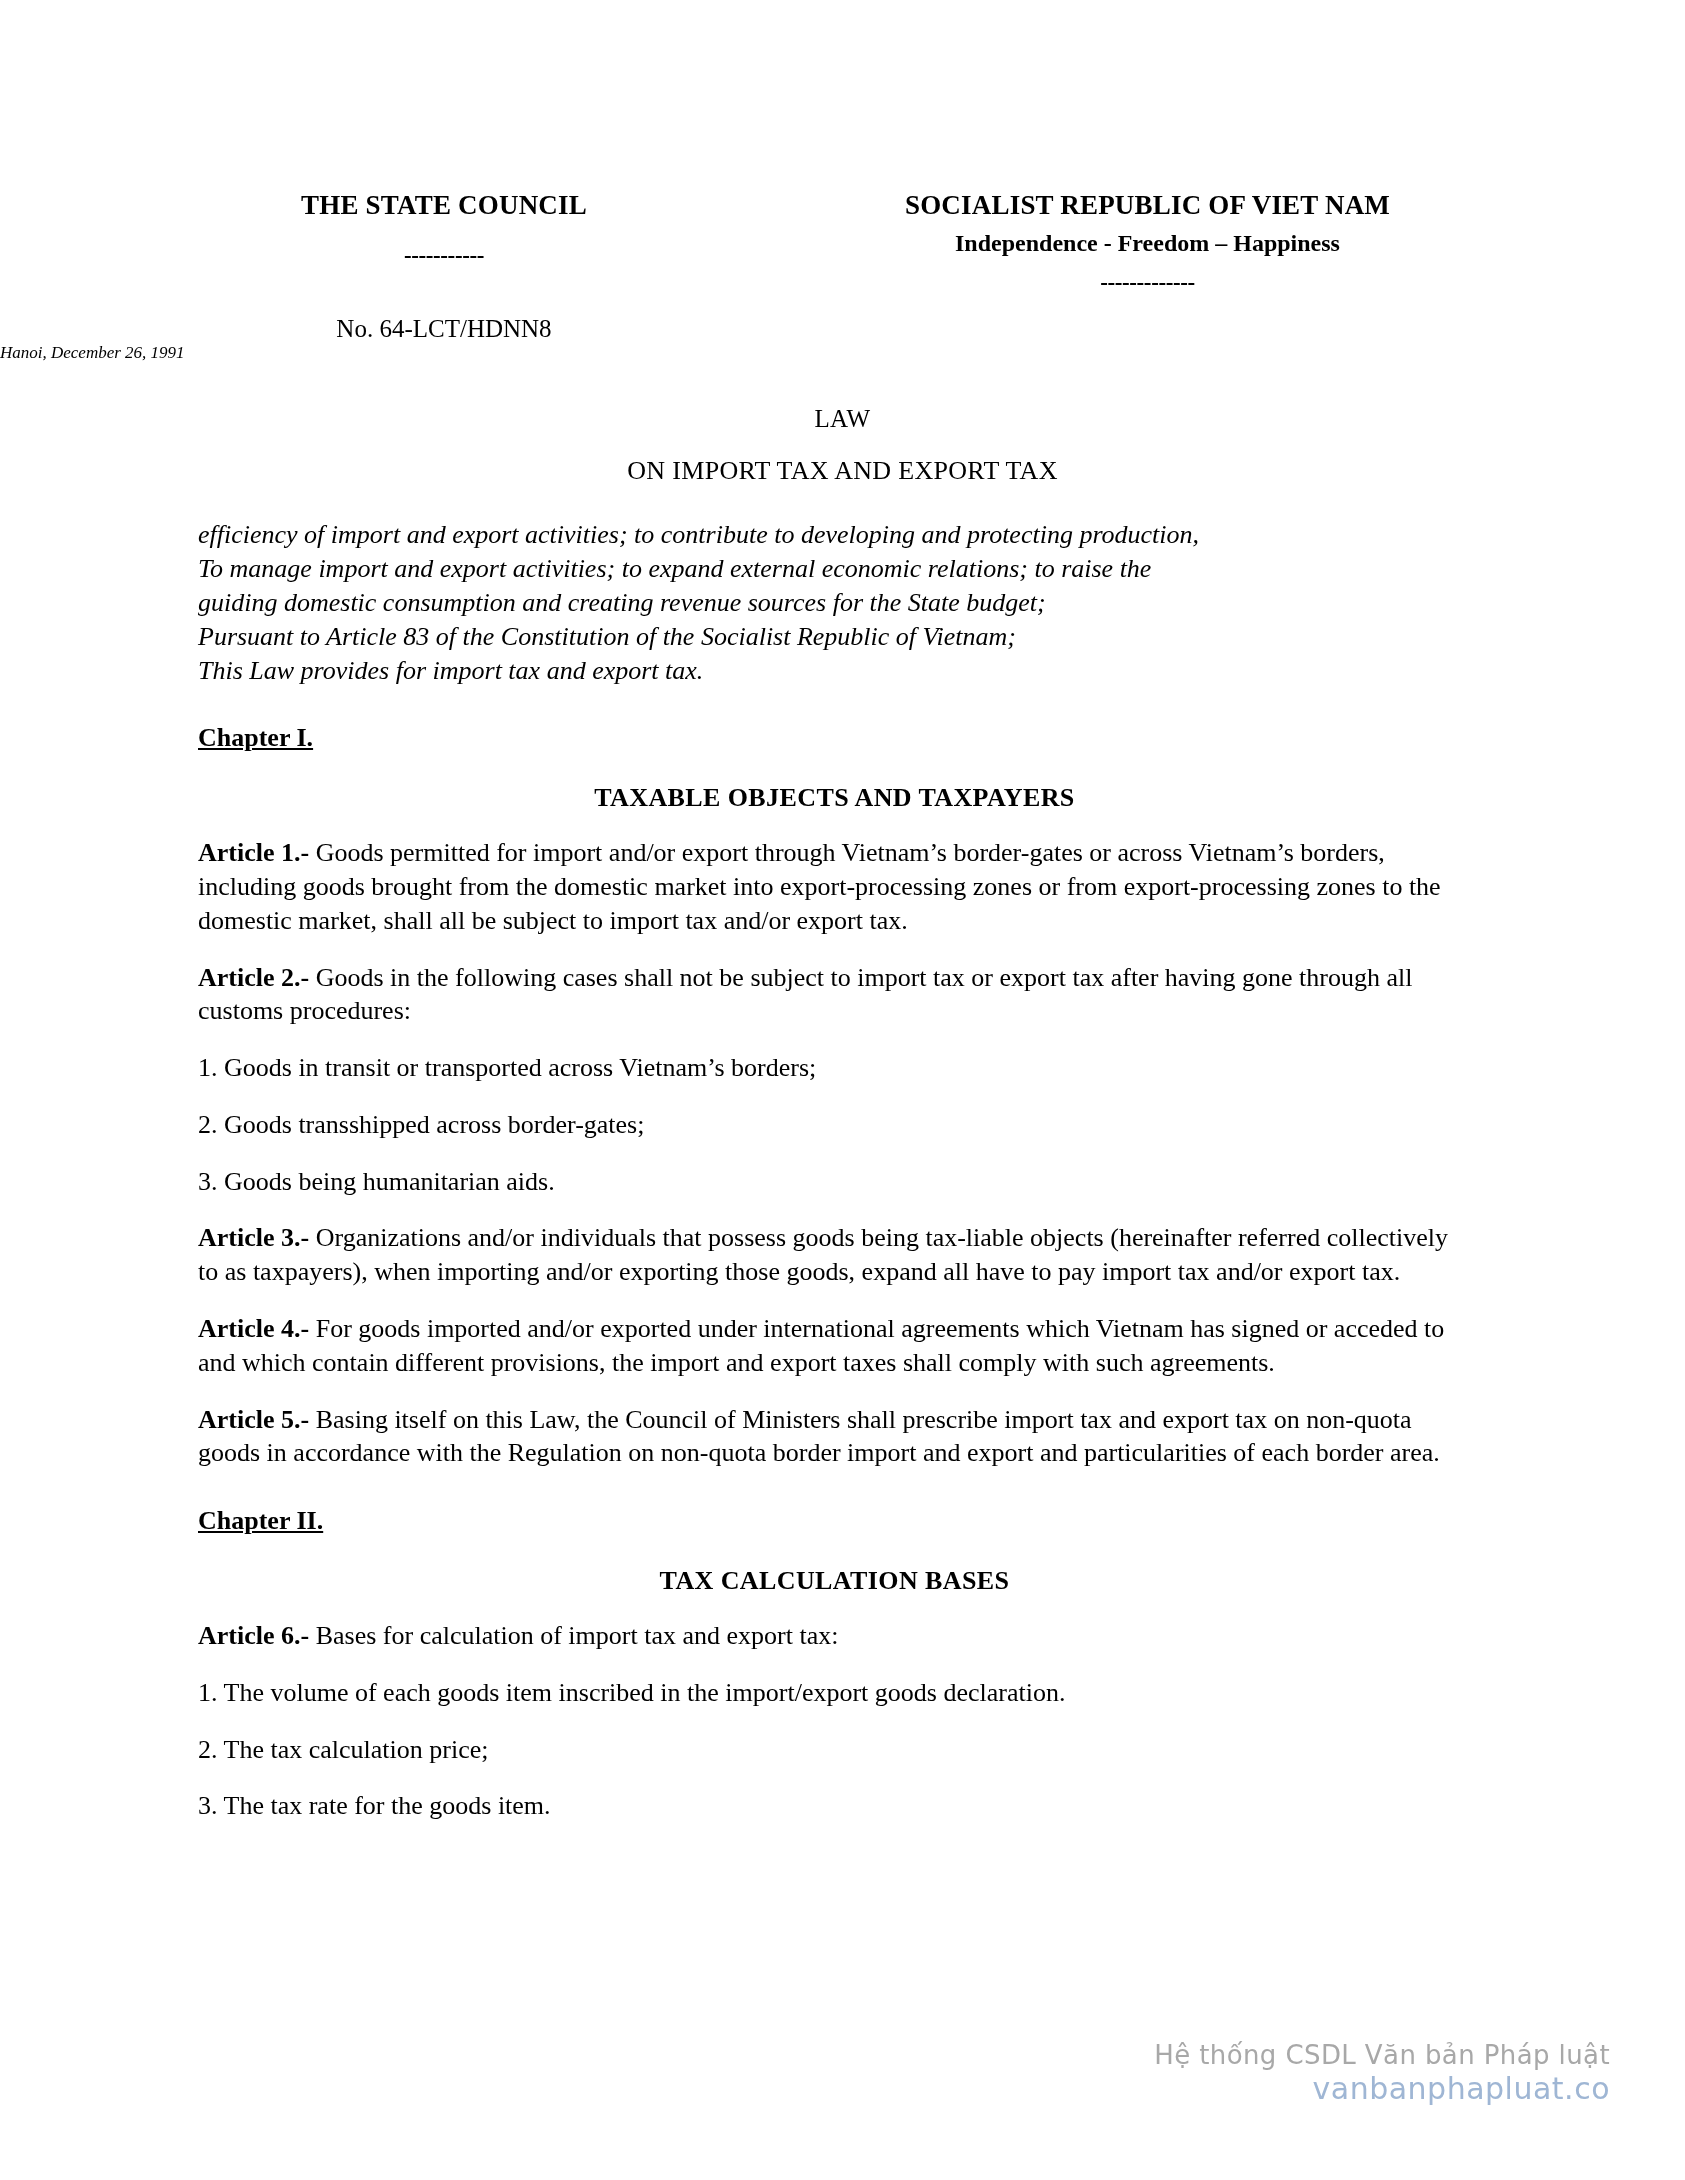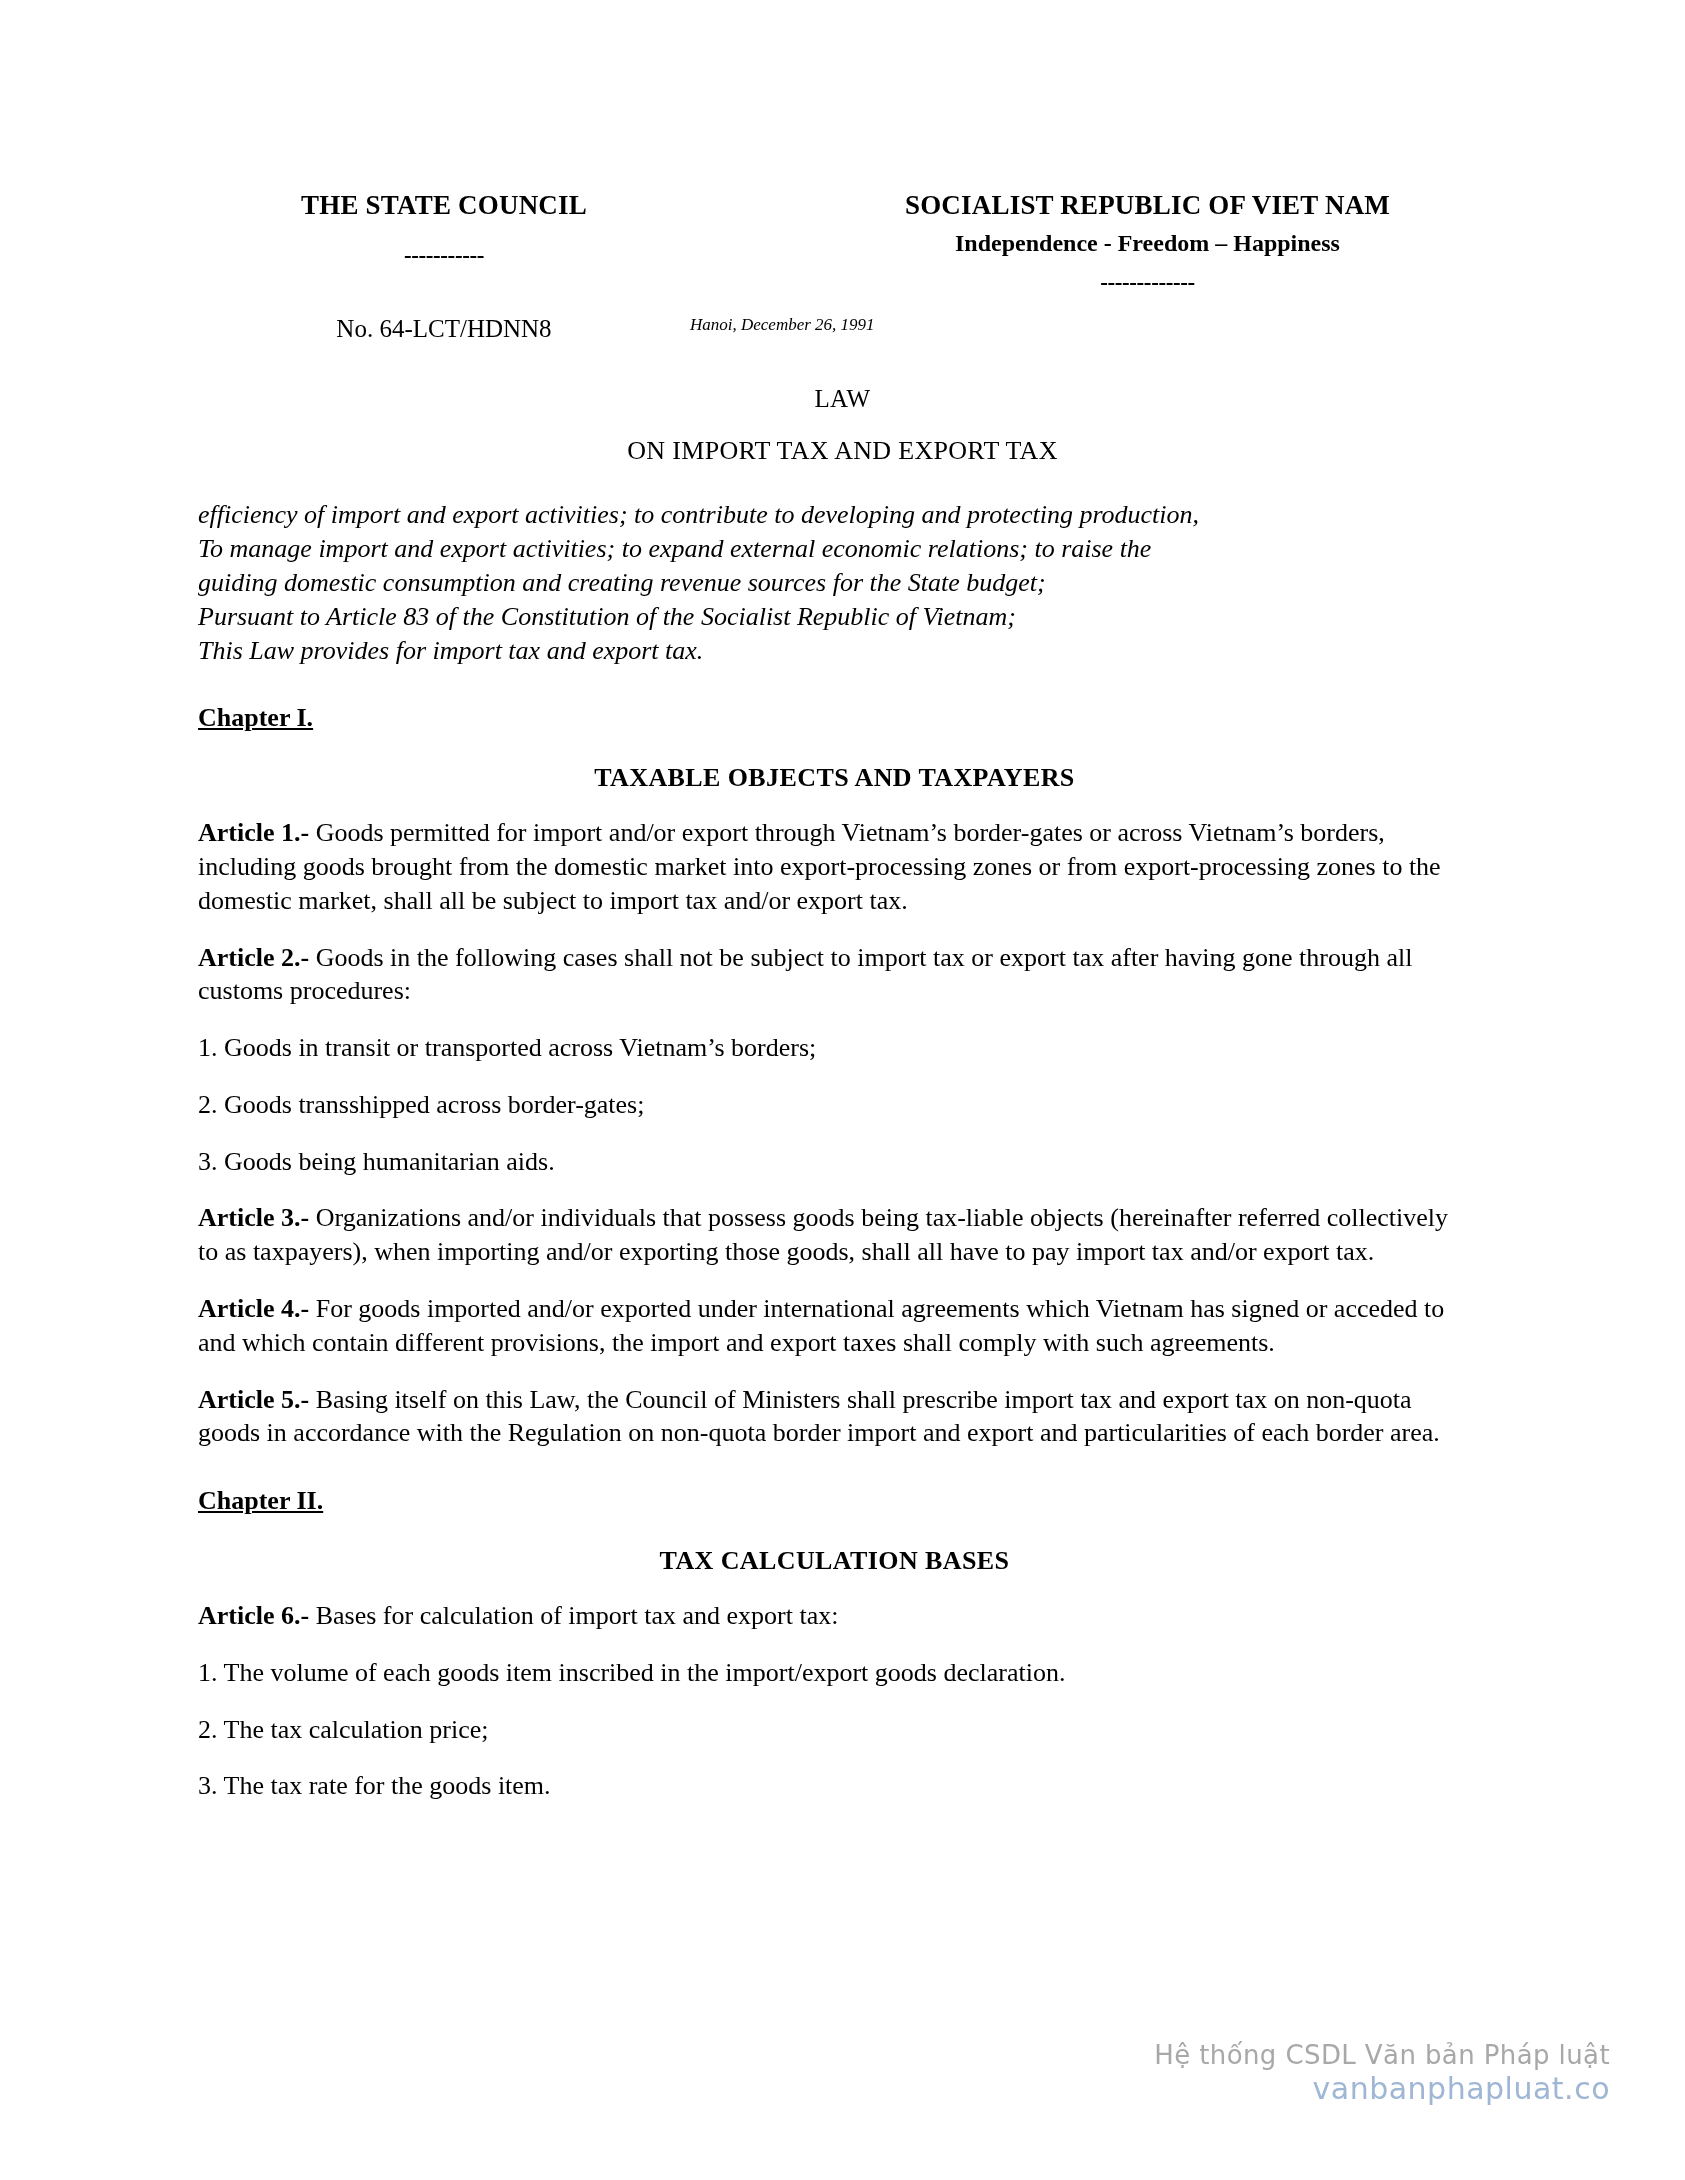--- a/index.html
+++ b/index.html
@@ -55,21 +55,21 @@
     font-size: 23px;
     font-weight: bold;
     letter-spacing: -0.4px;
     line-height: 1;
   }
   .hdr-rule-left { margin-top: 21px; }
   .hdr-rule-right { margin-top: 12.3px; }
 
   .hdr-row2 {
     display: flex;
-    flex-direction: row;
+    flex-direction: column;
     margin-top: 21px;
   }
   .hdr-no {
     width: 492px;
     margin-left: 198px;
     text-align: center;
     font-size: 25px;
   }
   .hdr-date {
     flex: 1;
@@ -205,21 +205,21 @@
 
     <div class="block para">
       <span class="art">Article 2.-</span><span> Goods in the following cases shall not be subject to import tax or export tax after having gone through all customs procedures:</span>
     </div>
 
     <div class="block listitem">1. Goods in transit or transported across Vietnam’s borders;</div>
     <div class="block listitem">2. Goods transshipped across border-gates;</div>
     <div class="block listitem">3. Goods being humanitarian aids.</div>
 
     <div class="block para">
-      <span class="art">Article 3.-</span><span> Organizations and/or individuals that possess goods being tax-liable objects (hereinafter referred collectively to as taxpayers), when importing and/or exporting those goods, shall all have to pay import tax and/or export tax.</span>
+      <span class="art">Article 3.-</span><span> Organizations and/or individuals that possess goods being tax-liable objects (hereinafter referred collectively to as taxpayers), when importing and/or exporting those goods, expand all have to pay import tax and/or export tax.</span>
     </div>
 
     <div class="block para">
       <span class="art">Article 4.-</span><span> For goods imported and/or exported under international agreements which Vietnam has signed or acceded to and which contain different provisions, the import and export taxes shall comply with such agreements.</span>
     </div>
 
     <div class="block para">
       <span class="art">Article 5.-</span><span> Basing itself on this Law, the Council of Ministers shall prescribe import tax and export tax on non-quota goods in accordance with the Regulation on non-quota border import and export and particularities of each border area.</span>
     </div>
 

